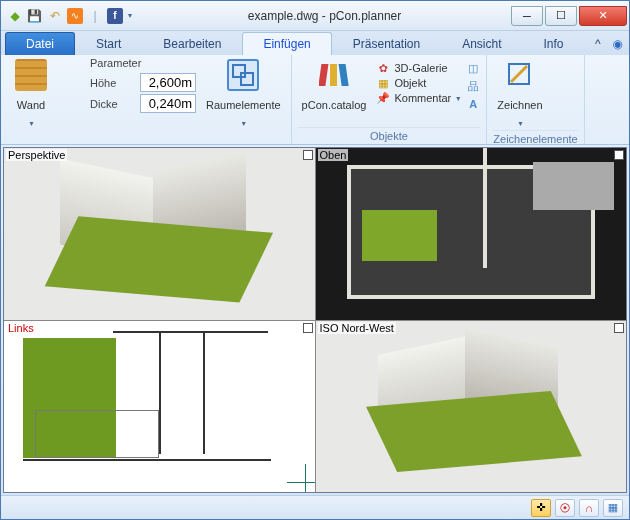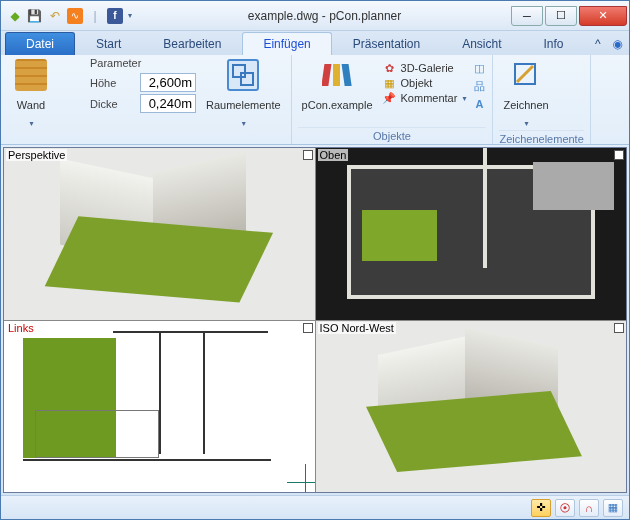--- a/index.html
+++ b/index.html
@@ -152,21 +152,21 @@
     <div class="group">
       <div class="group-body">
         <div class="big-btn">
           <div class="big-icon">
             <svg width="30" height="30">
                 <rect x="3" y="4" width="7" height="22" fill="#d04040" transform="skewX(-8)"></rect>
                 <rect x="11" y="4" width="7" height="22" fill="#e0b030"></rect>
                 <rect x="19" y="4" width="7" height="22" fill="#3080c0" transform="skewX(8)"></rect>
               </svg>
           </div>
-          <span>pCon.example</span>
+          <span>pCon.catalog</span>
         </div>
         <div class="small-list" style="padding-top:4px">
           <div class="small-item">
             <span class="small-icn" style="color:#c44">✿</span>
             <span>3D-Galerie</span>
           </div>
           <div class="small-item">
             <span class="small-icn" style="color:#c90">▦</span>
             <span>Objekt</span>
           </div>

